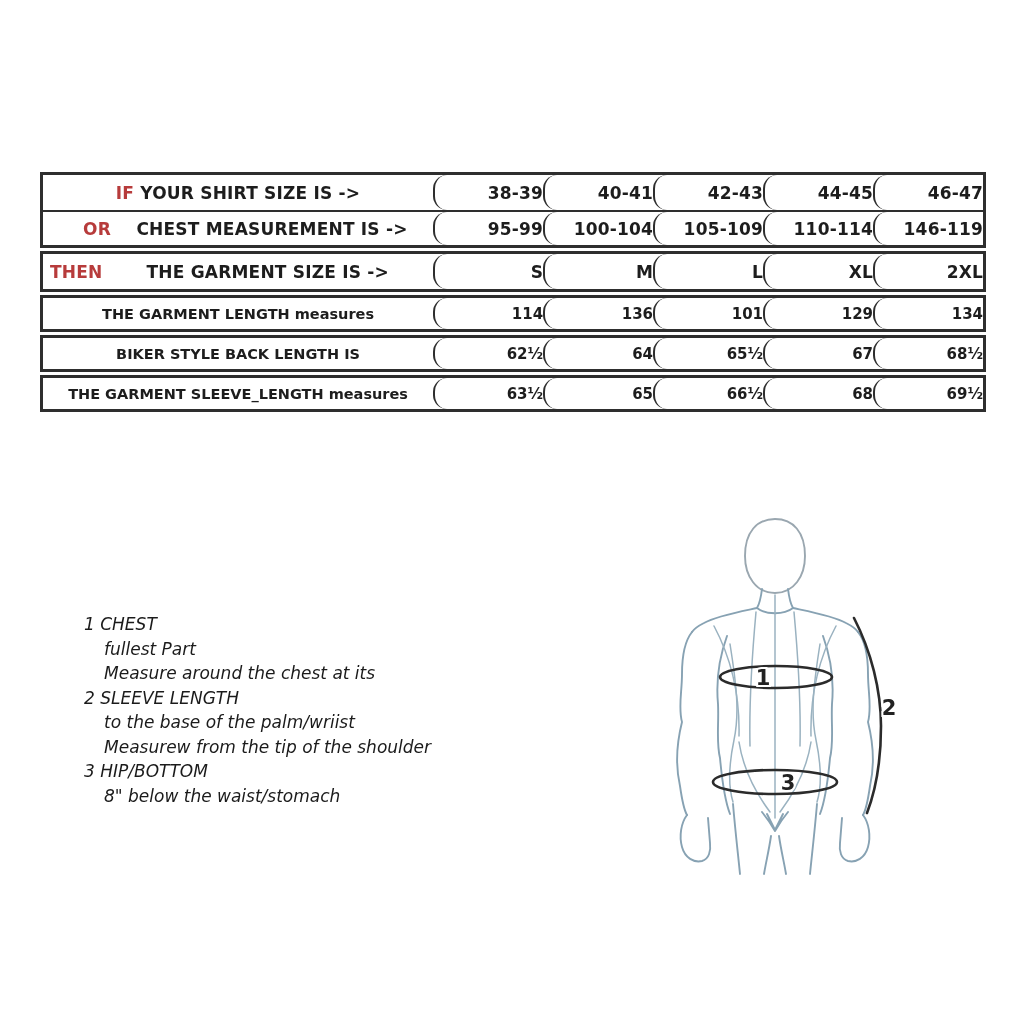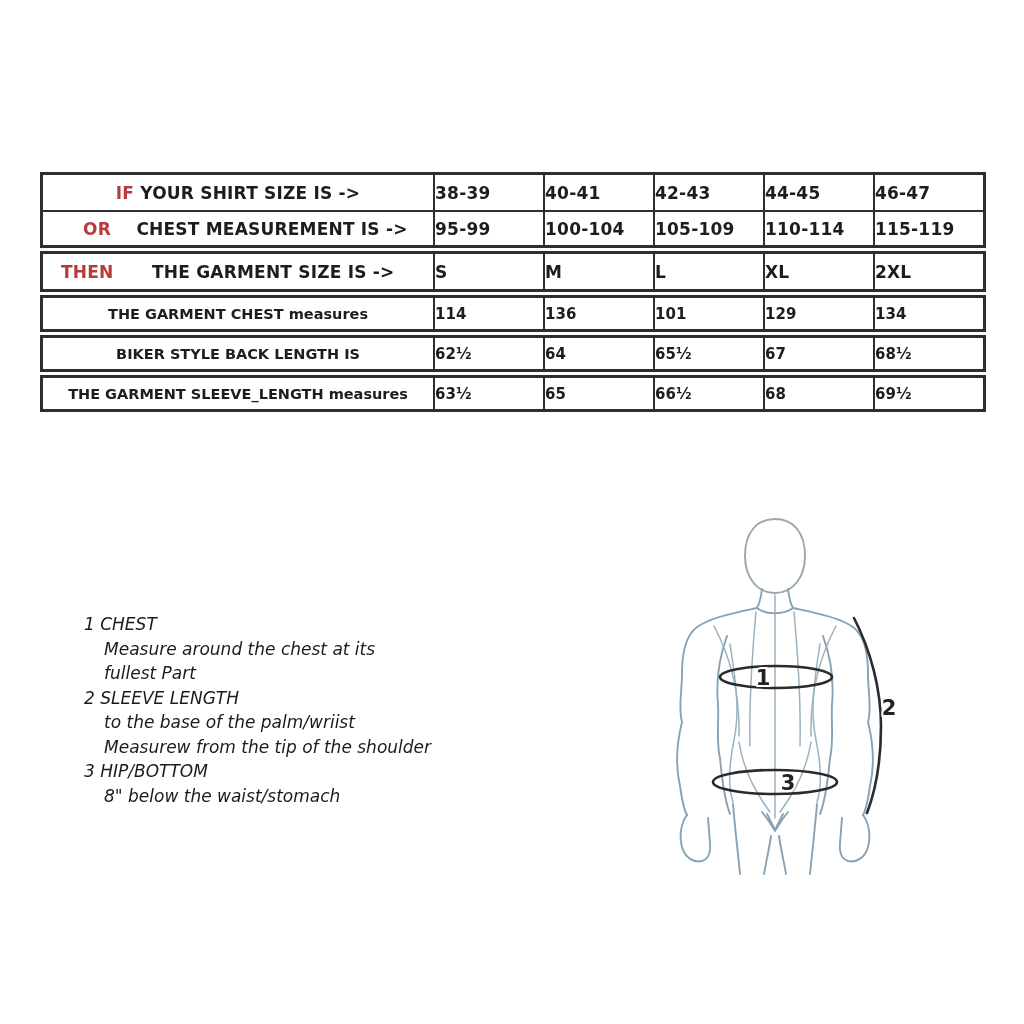--- a/index.html
+++ b/index.html
@@ -14,33 +14,33 @@
 
   
   .size-table { position:absolute; left:40px; top:172px; width:946px; }
   .tbox { border:3px solid #2e2e2e; background:#fff; }
   .tbox + .tbox { margin-top:3px; }
   .trow { display:flex; align-items:stretch; }
   .tbox .trow + .trow { border-top:2px solid #2e2e2e; }
   .trow.hdr  { height:35px; }
   .trow.data { height:31px; }
   .cell {
-    display:flex; align-items:center; justify-content:flex-start;
+    display:flex; align-items:center; justify-content:flex-end;
     border-left:2px solid #2e2e2e;
-    font-weight:bold; color:#1d1d1d; text-align:center;
+    font-weight:bold; color:#1d1d1d; text-align:center;border-radius:14px;
   }
   .labelcell { width:41.5%; border-left:none; display:flex; align-items:center; }
   .valcell { flex:1; }
   .hdr  .cell { font-size:17px; letter-spacing:0.2px; }
   .data .labelcell { font-size:14.5px; }
   .data .valcell   { font-size:15px; }
   .lbl { flex:1; text-align:center; }
   .kw { color:#b73b3b; font-weight:bold; }
   .trow[data-row="1"] > .labelcell > .kw { padding-left:40px; }
-  .trow[data-row="2"] > .labelcell > .kw { padding-left:18px; }
+  .trow[data-row="2"] > .labelcell > .kw { padding-left:7px; }
 
   
   .instructions {
     position:absolute; left:84px; top:612px; width:430px;
     font-size:17px; line-height:24.5px; color:#1b1b1b;font-style:italic;
   }
   .ins-head { white-space:pre; }
   .ins-line { padding-left:20px; white-space:pre; }
 
   
@@ -75,40 +75,40 @@
         </div>
       <div class="trow hdr" data-row="1">
           <div class="cell labelcell">
             <span class="kw">OR</span>
             <span class="lbl">CHEST MEASUREMENT IS -&gt;</span>
           </div>
           <div class="cell valcell">95-99</div>
           <div class="cell valcell">100-104</div>
           <div class="cell valcell">105-109</div>
           <div class="cell valcell">110-114</div>
-          <div class="cell valcell">115-119</div>
+          <div class="cell valcell">146-119</div>
         </div>
     </div>
     <div class="tbox">
       <div class="trow hdr" data-row="2">
           <div class="cell labelcell">
             <span class="kw">THEN</span>
             <span class="lbl">THE GARMENT SIZE IS -&gt;</span>
           </div>
           <div class="cell valcell">S</div>
           <div class="cell valcell">M</div>
           <div class="cell valcell">L</div>
           <div class="cell valcell">XL</div>
           <div class="cell valcell">2XL</div>
         </div>
     </div>
     <div class="tbox">
       <div class="trow data" data-row="3">
           <div class="cell labelcell">
-            <span class="lbl">THE GARMENT CHEST measures</span>
+            <span class="lbl">THE GARMENT LENGTH measures</span>
           </div>
           <div class="cell valcell">114</div>
           <div class="cell valcell">136</div>
           <div class="cell valcell">101</div>
           <div class="cell valcell">129</div>
           <div class="cell valcell">134</div>
         </div>
     </div>
     <div class="tbox">
       <div class="trow data" data-row="4">
@@ -132,22 +132,22 @@
           <div class="cell valcell">66½</div>
           <div class="cell valcell">68</div>
           <div class="cell valcell">69½</div>
         </div>
     </div>
   </div>
 
   <div class="instructions">
       <div class="ins-item">
         <div class="ins-head">1 CHEST</div>
+        <div class="ins-line">fullest Part</div>
         <div class="ins-line">Measure around the chest at its</div>
-        <div class="ins-line">fullest Part</div>
       </div>
       <div class="ins-item">
         <div class="ins-head">2 SLEEVE LENGTH</div>
         <div class="ins-line">to the base of the palm/wriist</div>
         <div class="ins-line">Measurew from the tip of the shoulder</div>
       </div>
       <div class="ins-item">
         <div class="ins-head">3 HIP/BOTTOM</div>
         <div class="ins-line">8" below the waist/stomach</div>
       </div>

